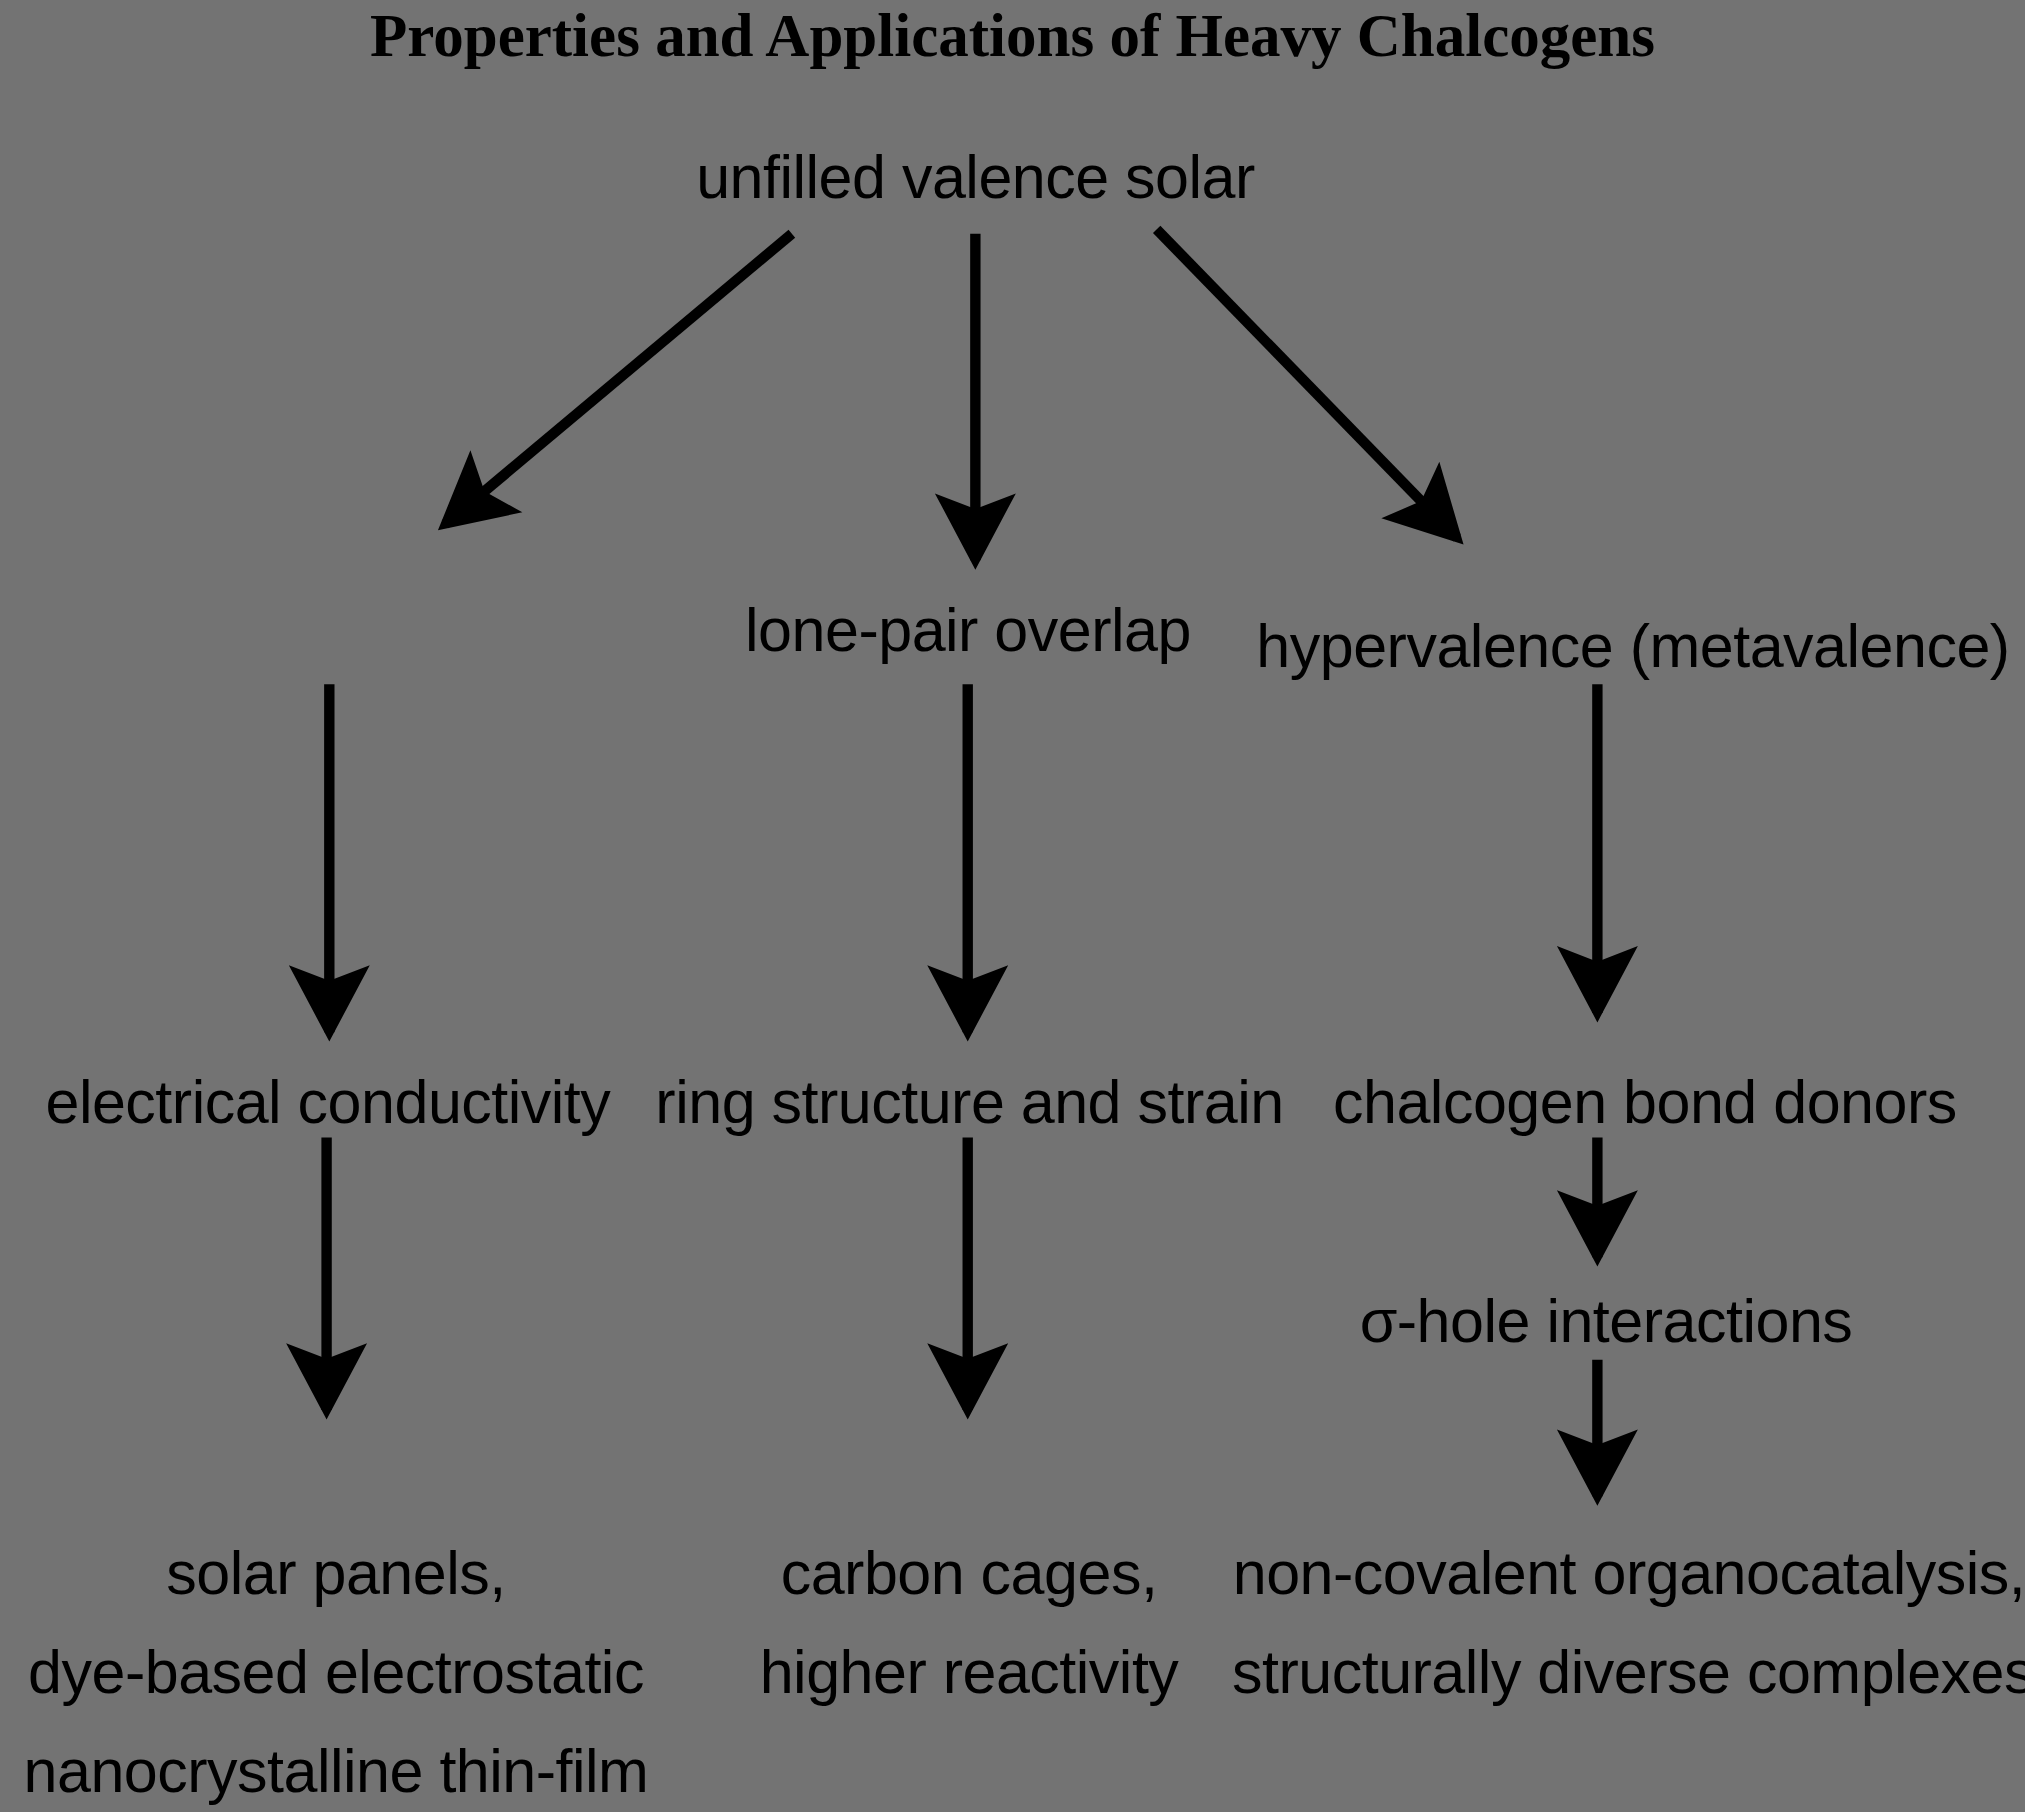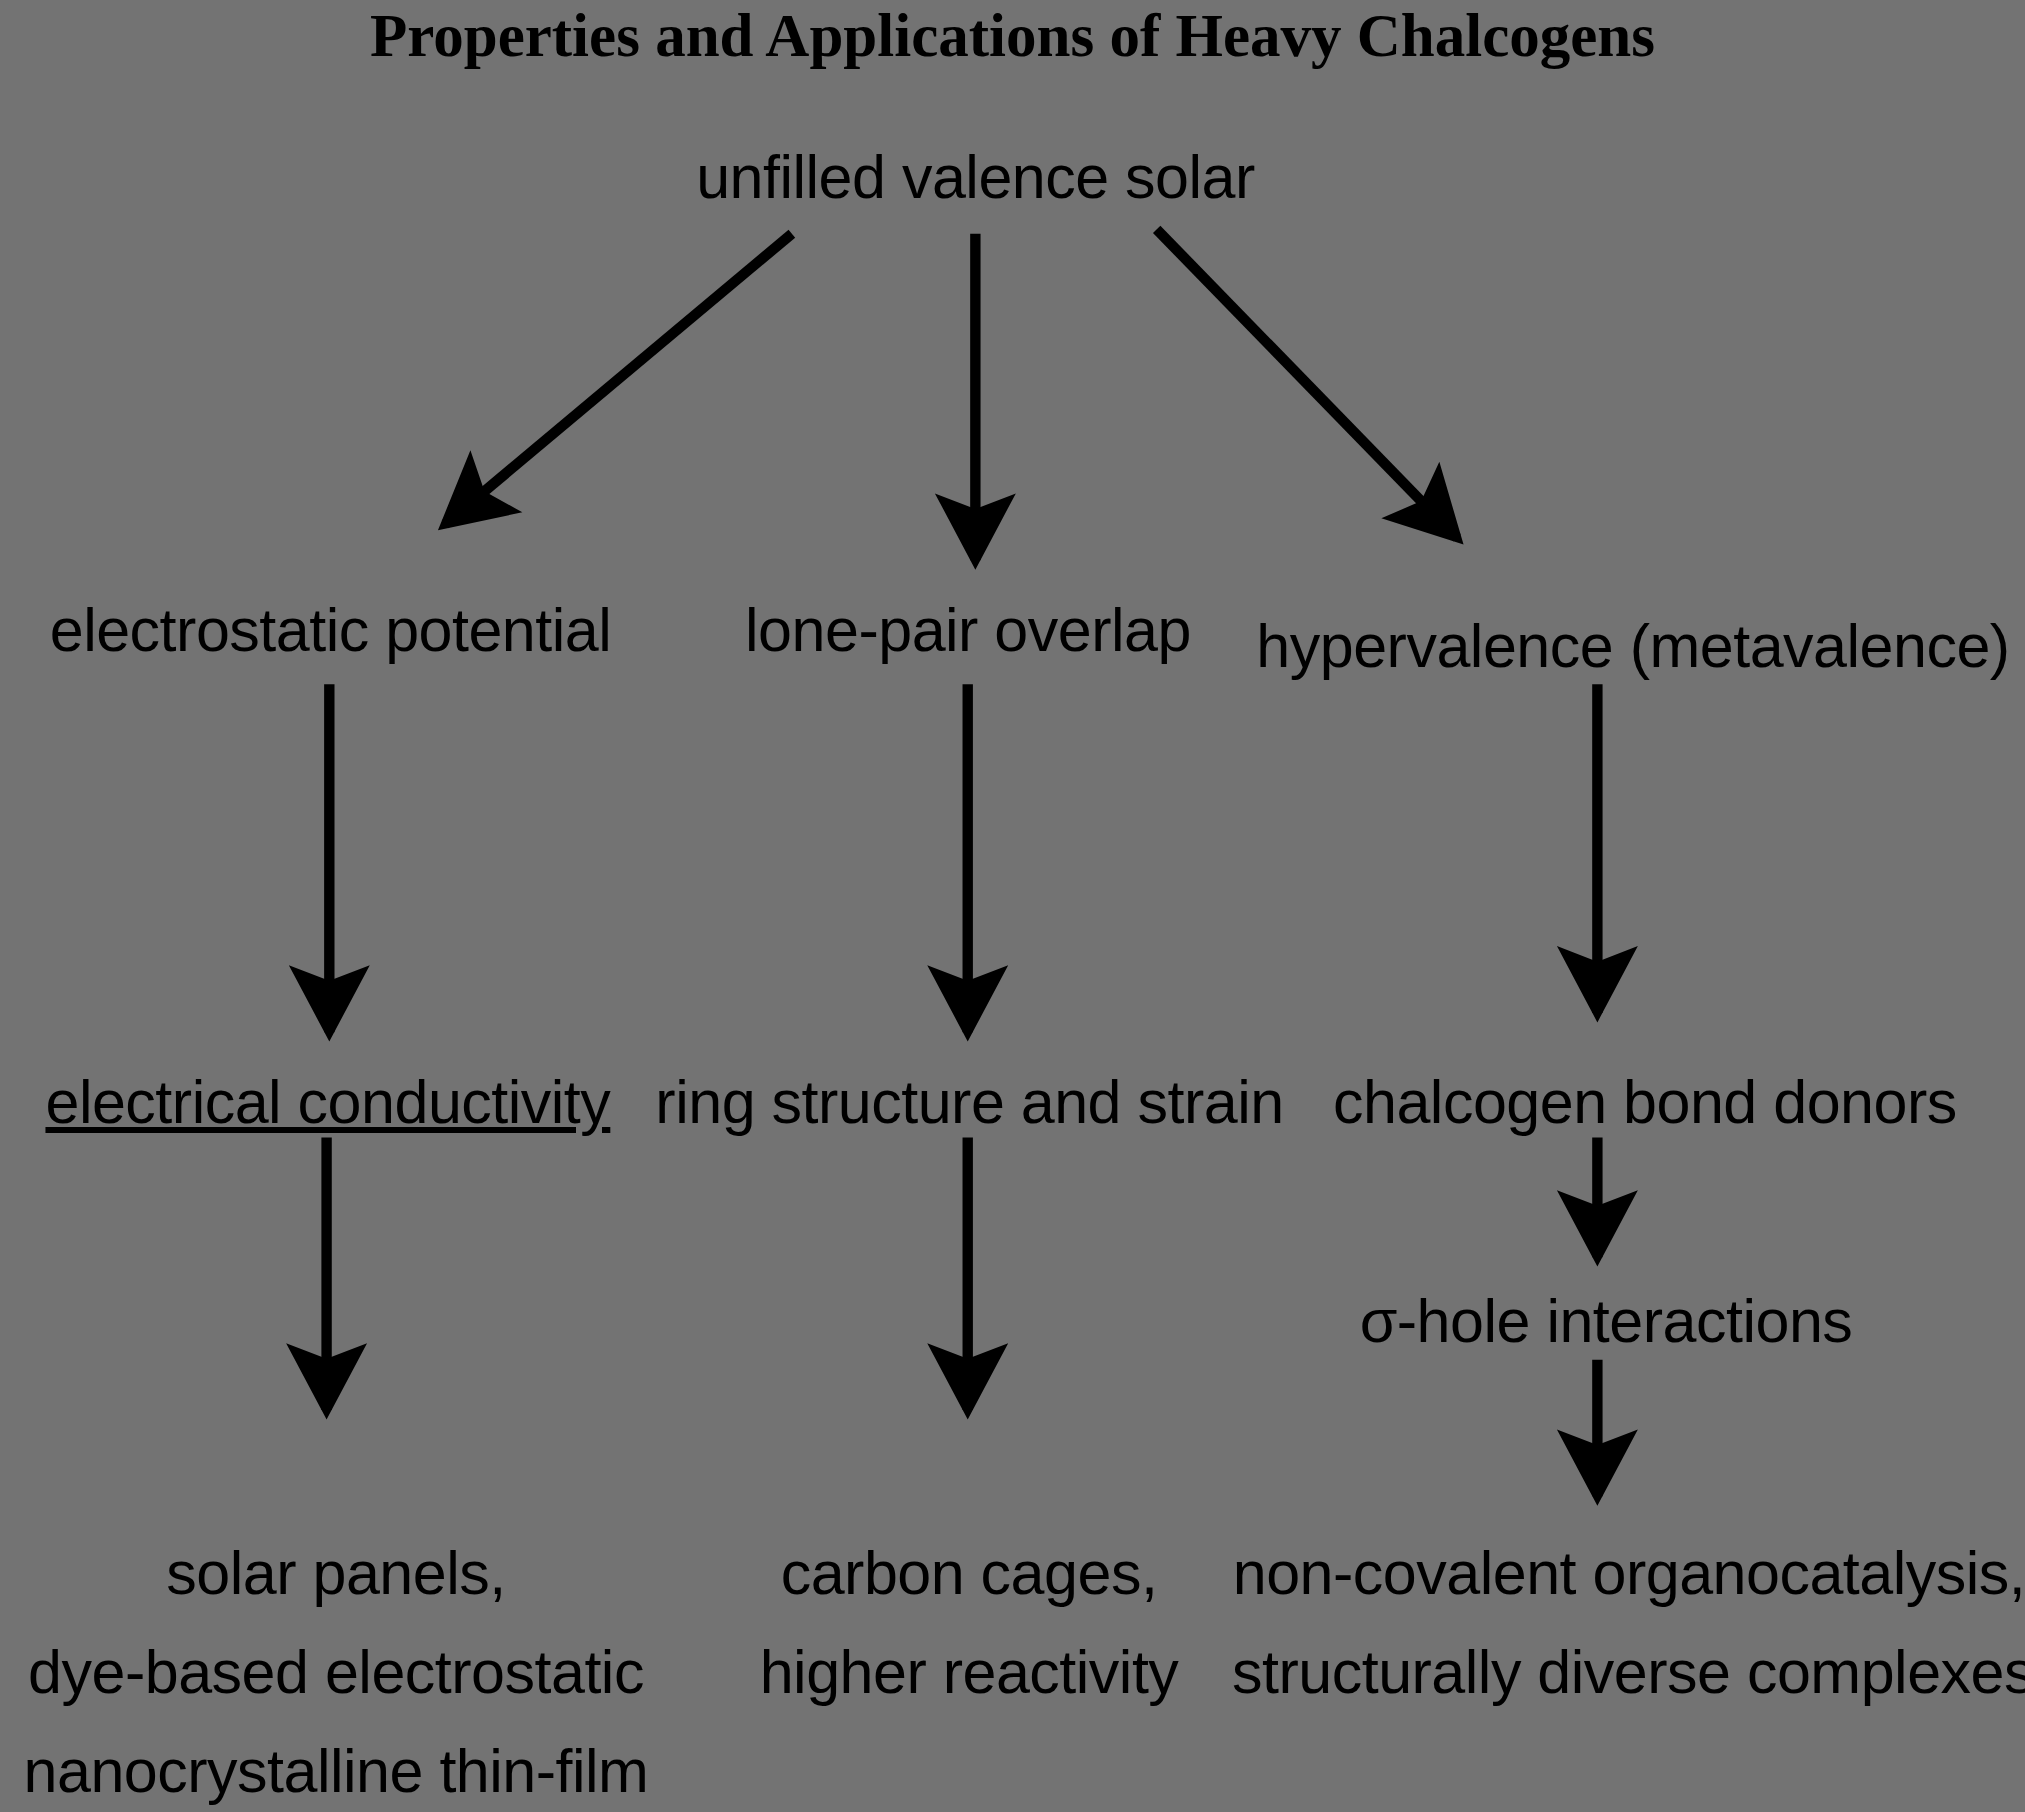--- a/index.html
+++ b/index.html
@@ -79,27 +79,26 @@
 
     <line x1="2925" y1="2083" x2="2925" y2="2302" stroke="#000000" stroke-width="19" marker-end="url(#ah)"></line>
 
     <line x1="2925" y1="2490" x2="2925" y2="2740" stroke="#000000" stroke-width="19" marker-end="url(#ah)"></line>
   </svg>
 
   <div class="node node-title" style="left:0; top:-4.4px; width:2025px;">Properties and Applications of Heavy Chalcogens</div>
 
   <div class="node" style="left:593px; top:137px; width:765px;">unfilled valence solar</div>
 
-  <div class="node" style="left:22px; top:590px; width:617px;">electrostatic potential</div>
 
   <div class="node" style="left:695px; top:590px; width:546px;">lone-pair overlap</div>
 
   <div class="node" style="left:1240px; top:590px; width:786px;margin-top:16px;">hypervalence (metavalence)</div>
 
-  <div class="node" style="left:16.4px; top:1062px; width:623px;text-decoration:underline;">electrical conductivity</div>
+  <div class="node" style="left:16.4px; top:1062px; width:623px;">electrical conductivity</div>
 
   <div class="node" style="left:650px; top:1062px; width:639px;">ring structure and strain</div>
 
   <div class="node" style="left:1333px; top:1062px; width:546px;">chalcogen bond donors</div>
 
   <div class="node" style="left:1333px; top:1281px; width:546px;">σ-hole interactions</div>
 
   <div class="node node-multiline" style="left:0px; top:1524px; width:672px;">
     <span class="ln">solar panels,</span>
     <span class="ln">dye-based electrostatic</span>

